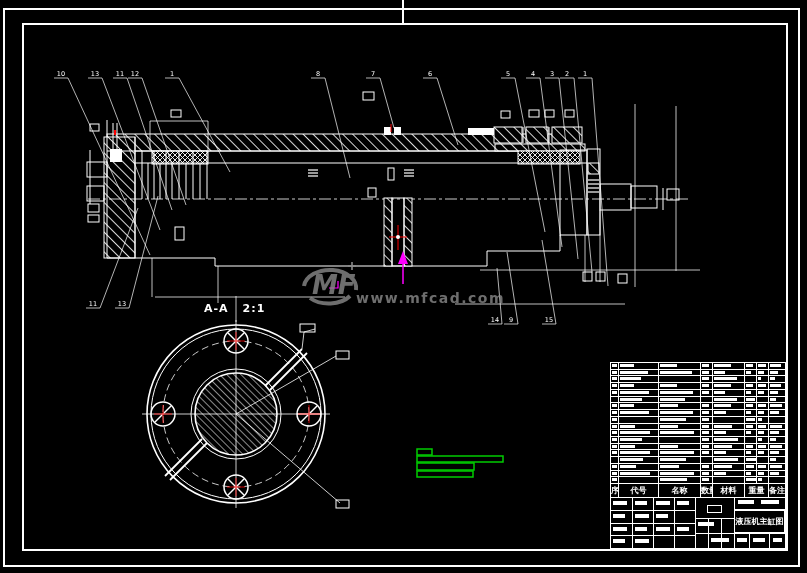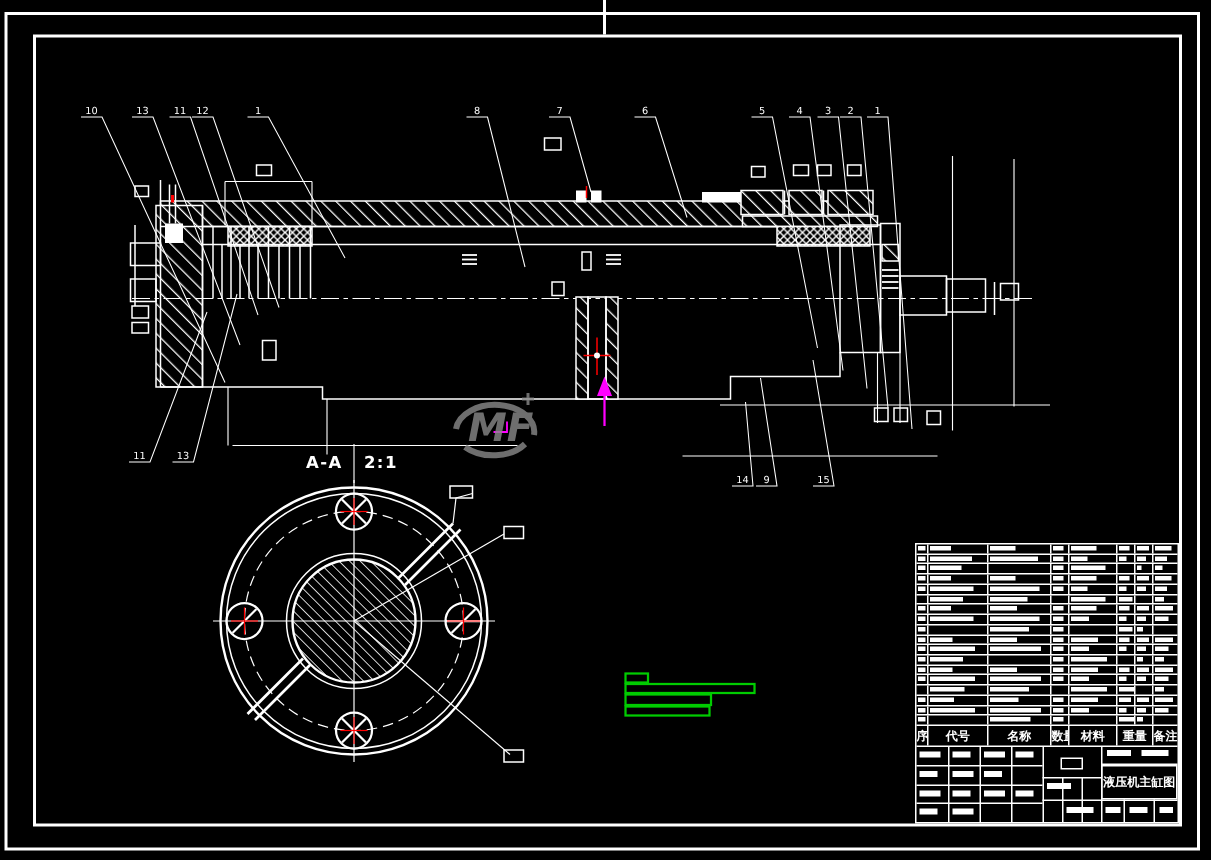--- a/index.html
+++ b/index.html
@@ -299,20 +299,21 @@
   <span>A-A</span><span>2:1</span>
 </div>
 
 <div class="abs watermark">
   <svg width="70" height="58">
     <path d="M8 32 a26 18 0 1 1 52 4" stroke="#8a8a8a" stroke-width="4" fill="none"></path>
     <path d="M14 44 a26 18 0 0 0 40 -2" stroke="#8a8a8a" stroke-width="4" fill="none"></path>
     <text x="16" y="40" font-size="26" font-style="italic" font-weight="bold" fill="#8a8a8a">MF</text>
     <path d="M56 8 l0 8 M52 12 l8 0" stroke="#8a8a8a" stroke-width="2"></path>
   </svg>
+  <div class="wm-url">www.mfcad.com</div>
 </div>
 
 <div class="abs titleblock">
   <div id="bom-rows">
         <div class="bom-row">
           <div class="bom-cell" style="width: 8px;">
             <div class="bar" style="width: 4.8px;"></div>
           </div>
           <div class="bom-cell" style="width: 40px;">
             <div class="bar" style="width: 13.6px;"></div>

